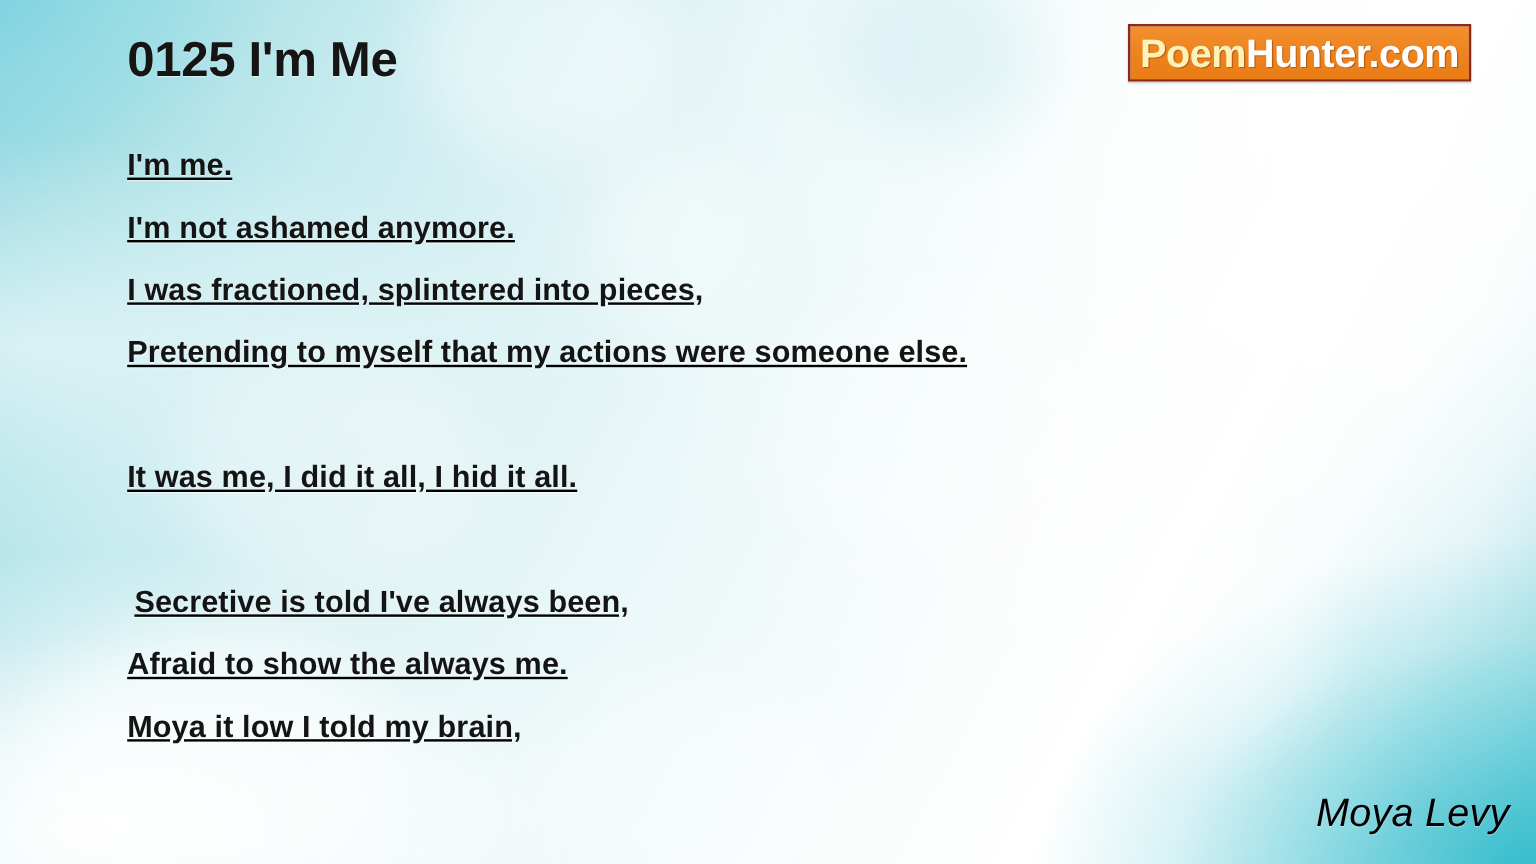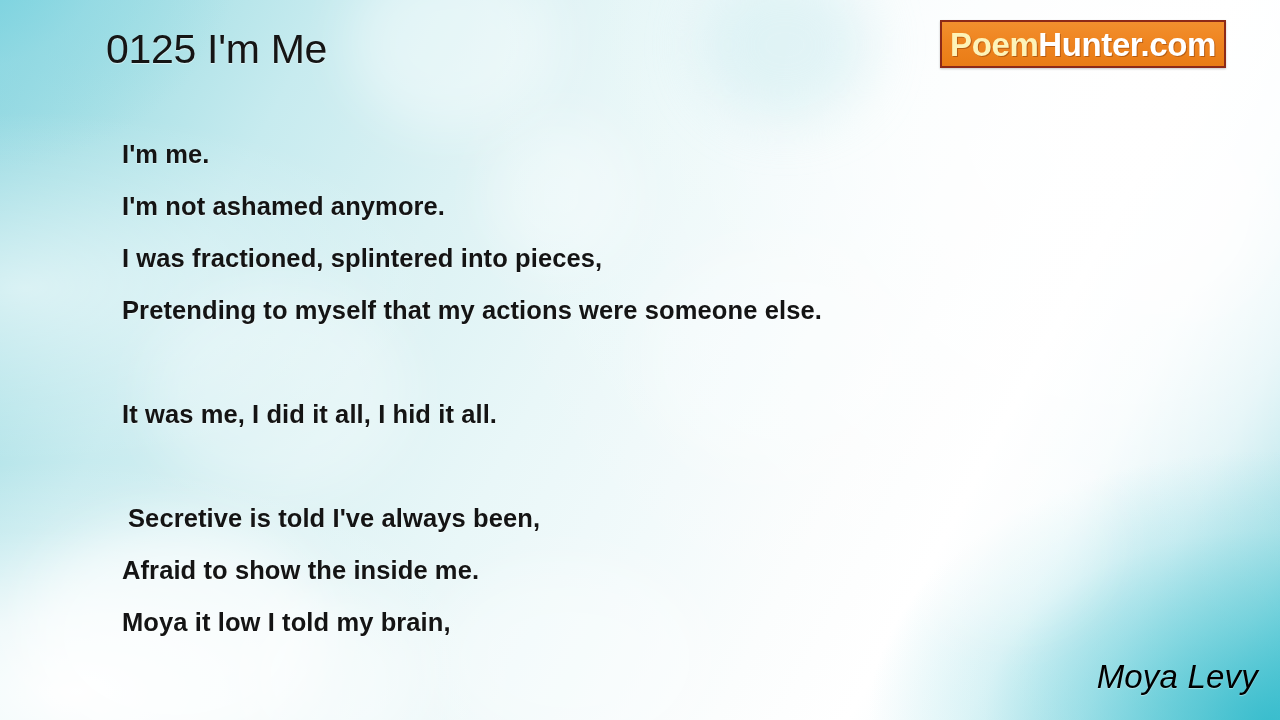--- a/index.html
+++ b/index.html
@@ -134,36 +134,36 @@
   }
   .logo-poem   { color:#fdf3b8; }
   .logo-hunter { color:#ffffff;text-align:center; }
 
   
   #poem-title {
     position:absolute;
     left:106px;
     top:27px;
     font-size:41px;
-    font-weight:normal;
+    font-weight:bold;
     color:#151515;
     letter-spacing:-0.3px;
     line-height:1.1;
     white-space:nowrap;
     text-shadow:0 1px 1px rgba(255,255,255,0.55);
   }
 
   
   #poem-body {
     position:absolute;
     left:106px;
     top:112px;
     width:1120px;
   }
-  .stanza { margin:16px; }
+  .stanza { margin:0;text-decoration:underline; }
   .stanza + .stanza { margin-top:52px; }
 
   .poem-line {
     font-size:25.5px;
     font-weight:bold;
     color:#141414;
     line-height:52px;
     height:52px;
     white-space:nowrap;
     letter-spacing:0.1px;
@@ -225,21 +225,21 @@
       <div class="poem-line">I was fractioned, splintered into pieces,</div>
       <div class="poem-line">Pretending to myself that my actions were someone else.</div>
     </div>
 
     <div class="stanza">
       <div class="poem-line">It was me, I did it all, I hid it all.</div>
     </div>
 
     <div class="stanza">
       <div class="poem-line indented">Secretive is told I've always been,</div>
-      <div class="poem-line">Afraid to show the inside me.</div>
+      <div class="poem-line">Afraid to show the always me.</div>
       <div class="poem-line">Moya it low I told my brain,</div>
     </div>
 
   </div>
 
   <div id="poem-author">Moya Levy</div>
 
 </div>
 
 </body></html>

